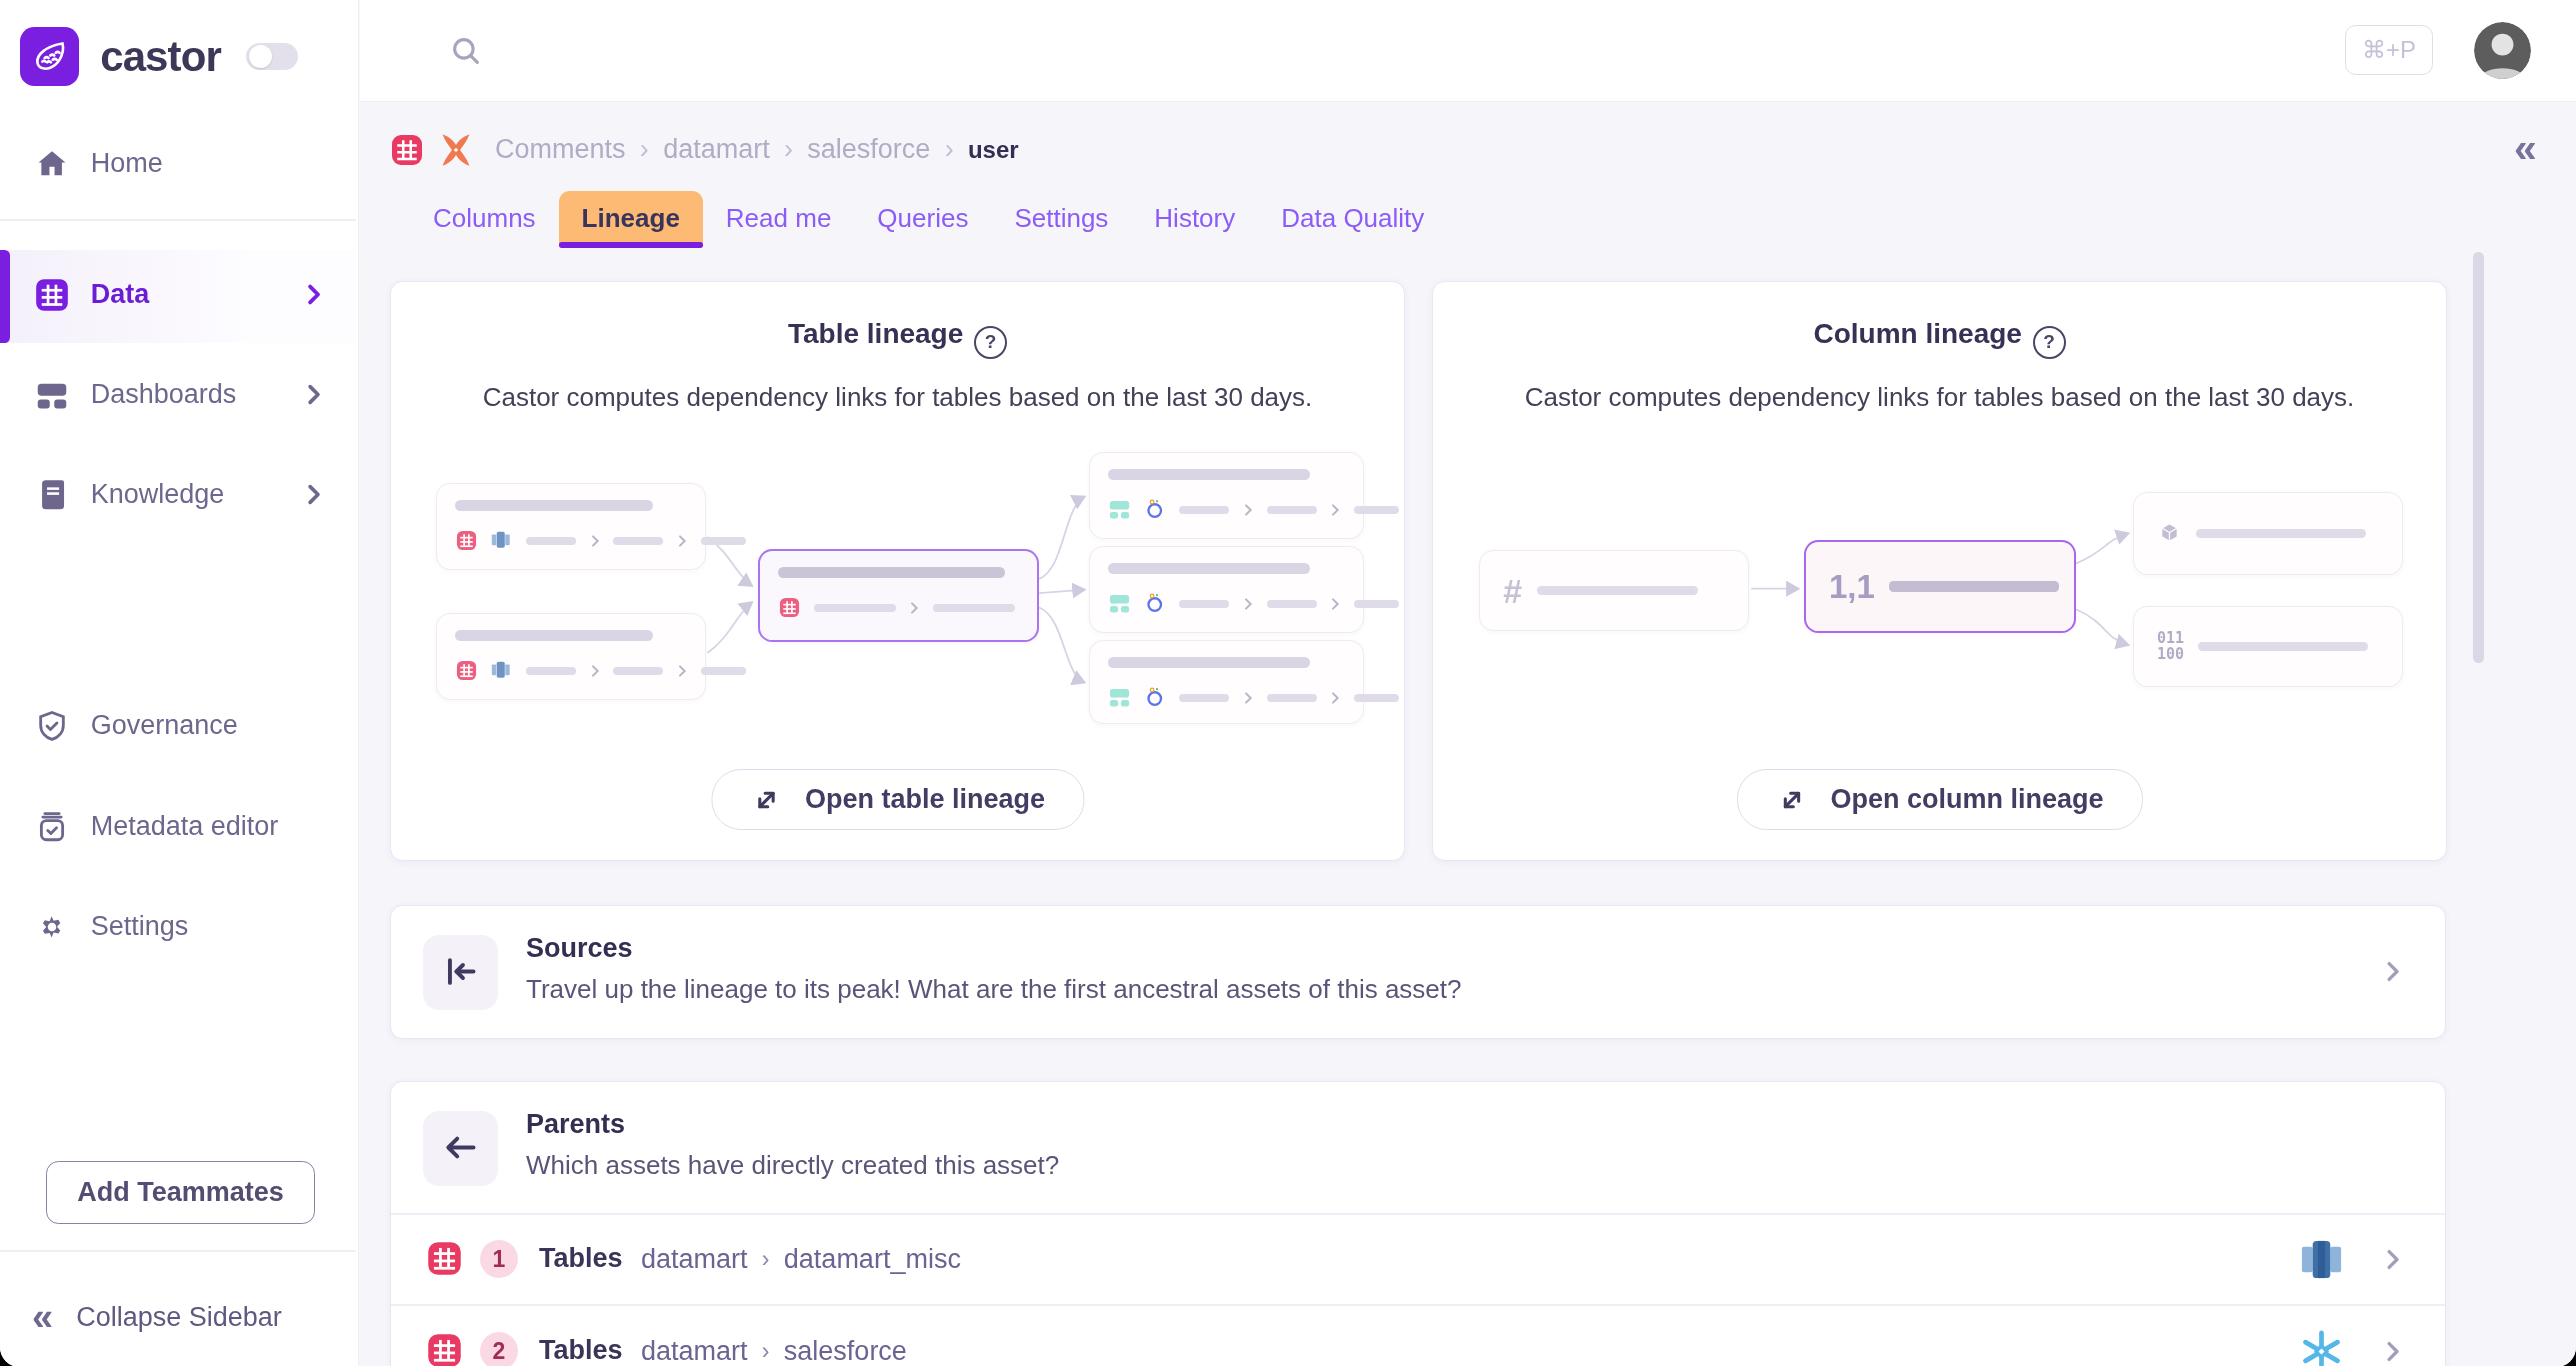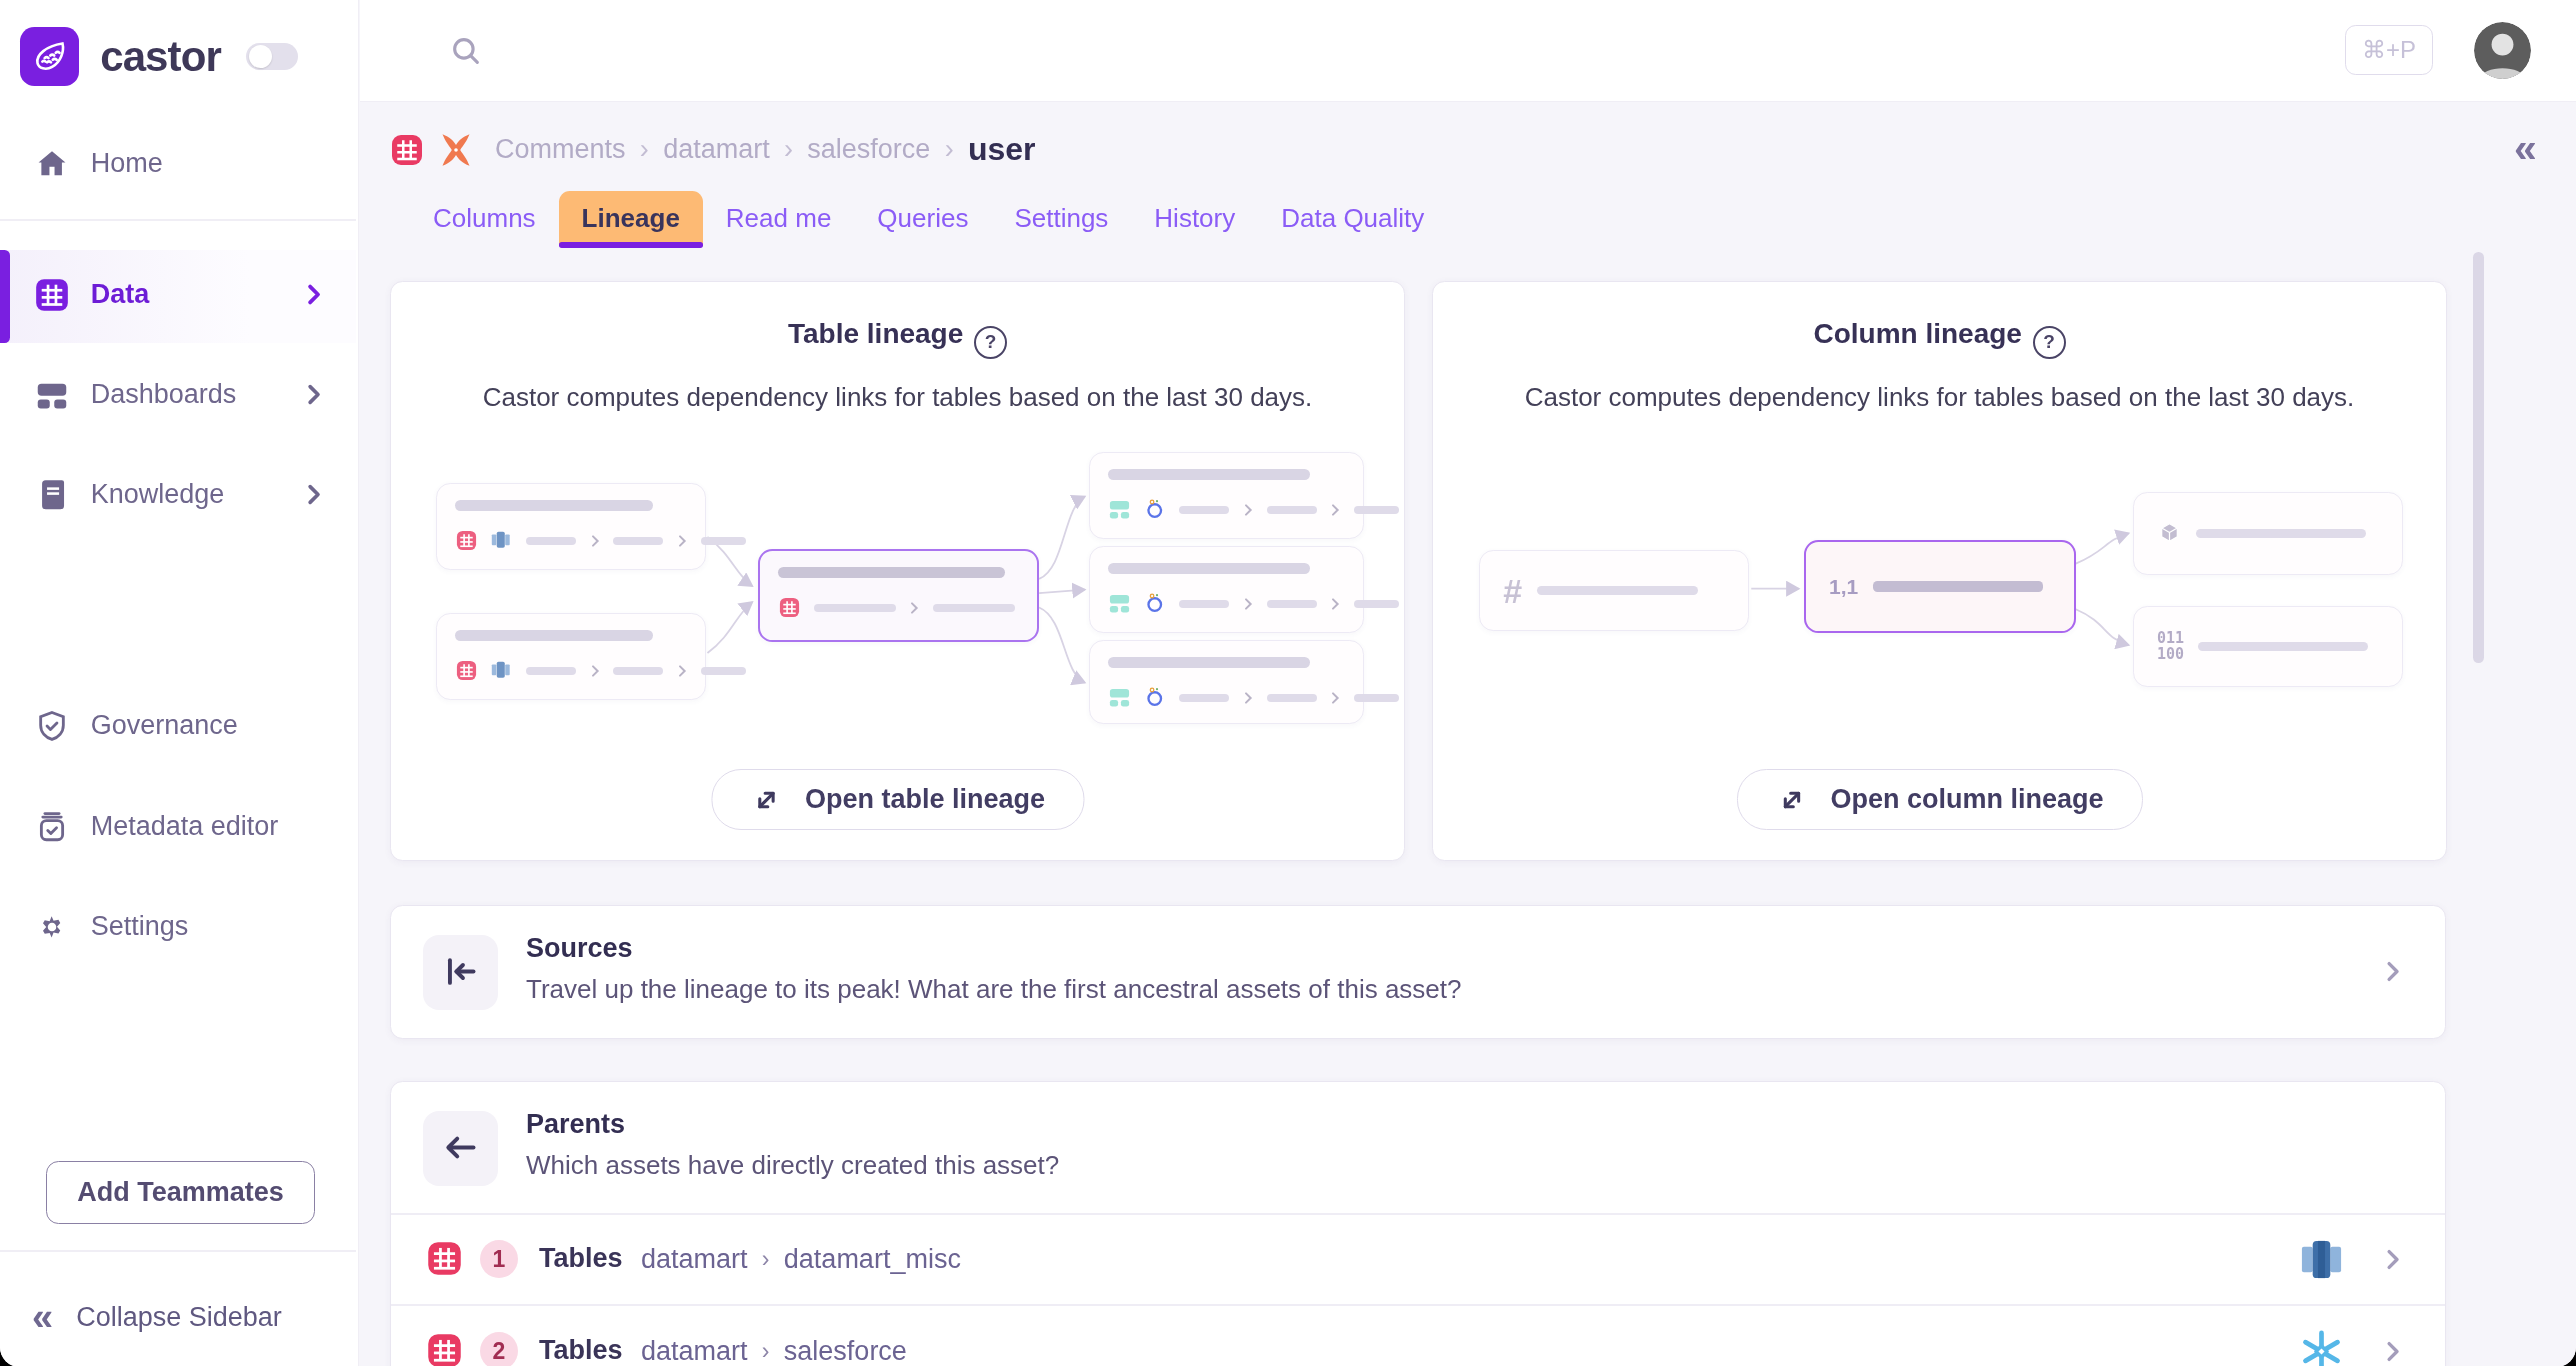--- a/index.html
+++ b/index.html
@@ -37,21 +37,21 @@
   .kbd-badge{position:absolute;right:143px;top:25px;width:86px;height:48px;border:1.8px solid #e0dcec;border-radius:10.7px;
       display:flex;align-items:center;justify-content:center;font-size:24px;color:#c6c1d8;}
   .avatar{position:absolute;right:45px;top:21.5px;width:57px;height:57px;border-radius:50%;overflow:hidden;cursor:pointer;}
 
   
   .content{position:absolute;left:360px;top:103px;width:2216px;height:1264px;background:#f6f5fa;overflow:hidden;}
   .crumb-row{position:absolute;left:29px;top:27px;display:flex;align-items:center;height:39px;}
   .crumb-icon{width:36px;height:36px;margin-right:12.5px;flex:none;}
   .crumb-text{font-size:27px;color:#b2abc6;margin-left:9px;display:flex;align-items:center;}
   .crumb-sep{margin:0 14.3px;font-size:27px;color:#c3bdd3;}
-  .crumb-current{font-size:32px;font-weight:bold;color:#332e52;}
+  .crumb-current{font-size:24px;font-weight:bold;color:#332e52;}
   .panel-collapse{position:absolute;left:2154px;top:25px;font-size:41px;font-weight:bold;color:#7b729c;cursor:pointer;line-height:1;}
 
   .tabbar{position:absolute;left:50px;top:88px;display:flex;align-items:flex-end;height:55px;}
   .tab{padding:0 23px;height:55px;display:flex;align-items:center;font-size:26px;color:#8b5cf6;cursor:pointer;position:relative;}
   .tab.active{background:#fdba74;border-radius:10.7px 10.7px 0 0;font-weight:bold;color:#39345c;}
   .tab.active::after{content:"";position:absolute;left:0;right:0;bottom:-1.8px;height:5.4px;background:#7a1fe0;border-radius:2.7px;}
 
   .card{position:absolute;background:#fff;border:1.8px solid #e9e6f1;border-radius:12.5px;box-shadow:0 1.8px 7.2px rgba(70,60,110,.05);}
   .lineage-card{width:1013px;height:578px;top:178px;}
   .lineage-title{position:absolute;top:36px;left:0;width:100%;text-align:center;font-size:28px;font-weight:bold;color:#373156;}
@@ -68,21 +68,21 @@
   .sk-card{position:absolute;background:#fffdfe;border:1.8px solid #edeaf5;border-radius:14.3px;box-shadow:0 1.8px 5.4px rgba(80,70,120,.04);}
   .sk-card.focus{border:2.7px solid #aa74ef;background:#fbf8fd;}
   .sk-card.focus-pink{border:2.7px solid #a966ee;background:#fdf6f8;}
   .sk-title{margin:16px 18px 0 18px;height:10.7px;border-radius:5.4px;background:#d9d5e4;width:74%;}
   .sk-title.dark{background:#c9c4d6;width:82%;}
   .sk-row{display:flex;align-items:center;margin:18px 18px 0 18px;gap:10.7px;}
   .sk-bar{height:8px;border-radius:4.5px;background:#dfdbe9;flex:none;}
   .sk-chev{flex:none;width:16px;height:16px;}
   .mini-ic{flex:none;width:25px;height:25px;}
   .col-label{font-size:34px;font-weight:bold;color:#c7c1d4;flex:none;line-height:1;}
-  .col-label.center{font-size:21px;color:#a79cc2;}
+  .col-label.center{font-size:33px;color:#a79cc2;}
   .bin-label{font-family:"DejaVu Sans Mono",monospace;font-size:15px;font-weight:bold;color:#b3abc6;line-height:1.05;flex:none;}
   .vrow{display:flex;align-items:center;gap:14.3px;height:100%;padding:0 23px;}
 
   
   .wide-card{left:30px;width:2054px;}
   .sec-icon-sq{position:absolute;left:32px;top:29px;width:75px;height:75px;border-radius:16px;background:#f4f2f8;
       display:flex;align-items:center;justify-content:center;}
   .sec-title{position:absolute;left:135px;top:27px;font-size:27px;font-weight:bold;color:#332e52;}
   .sec-desc{position:absolute;left:135px;top:68px;font-size:26px;color:#5c5478;}
   .row-chevron{position:absolute;right:39px;width:27px;height:27px;}

